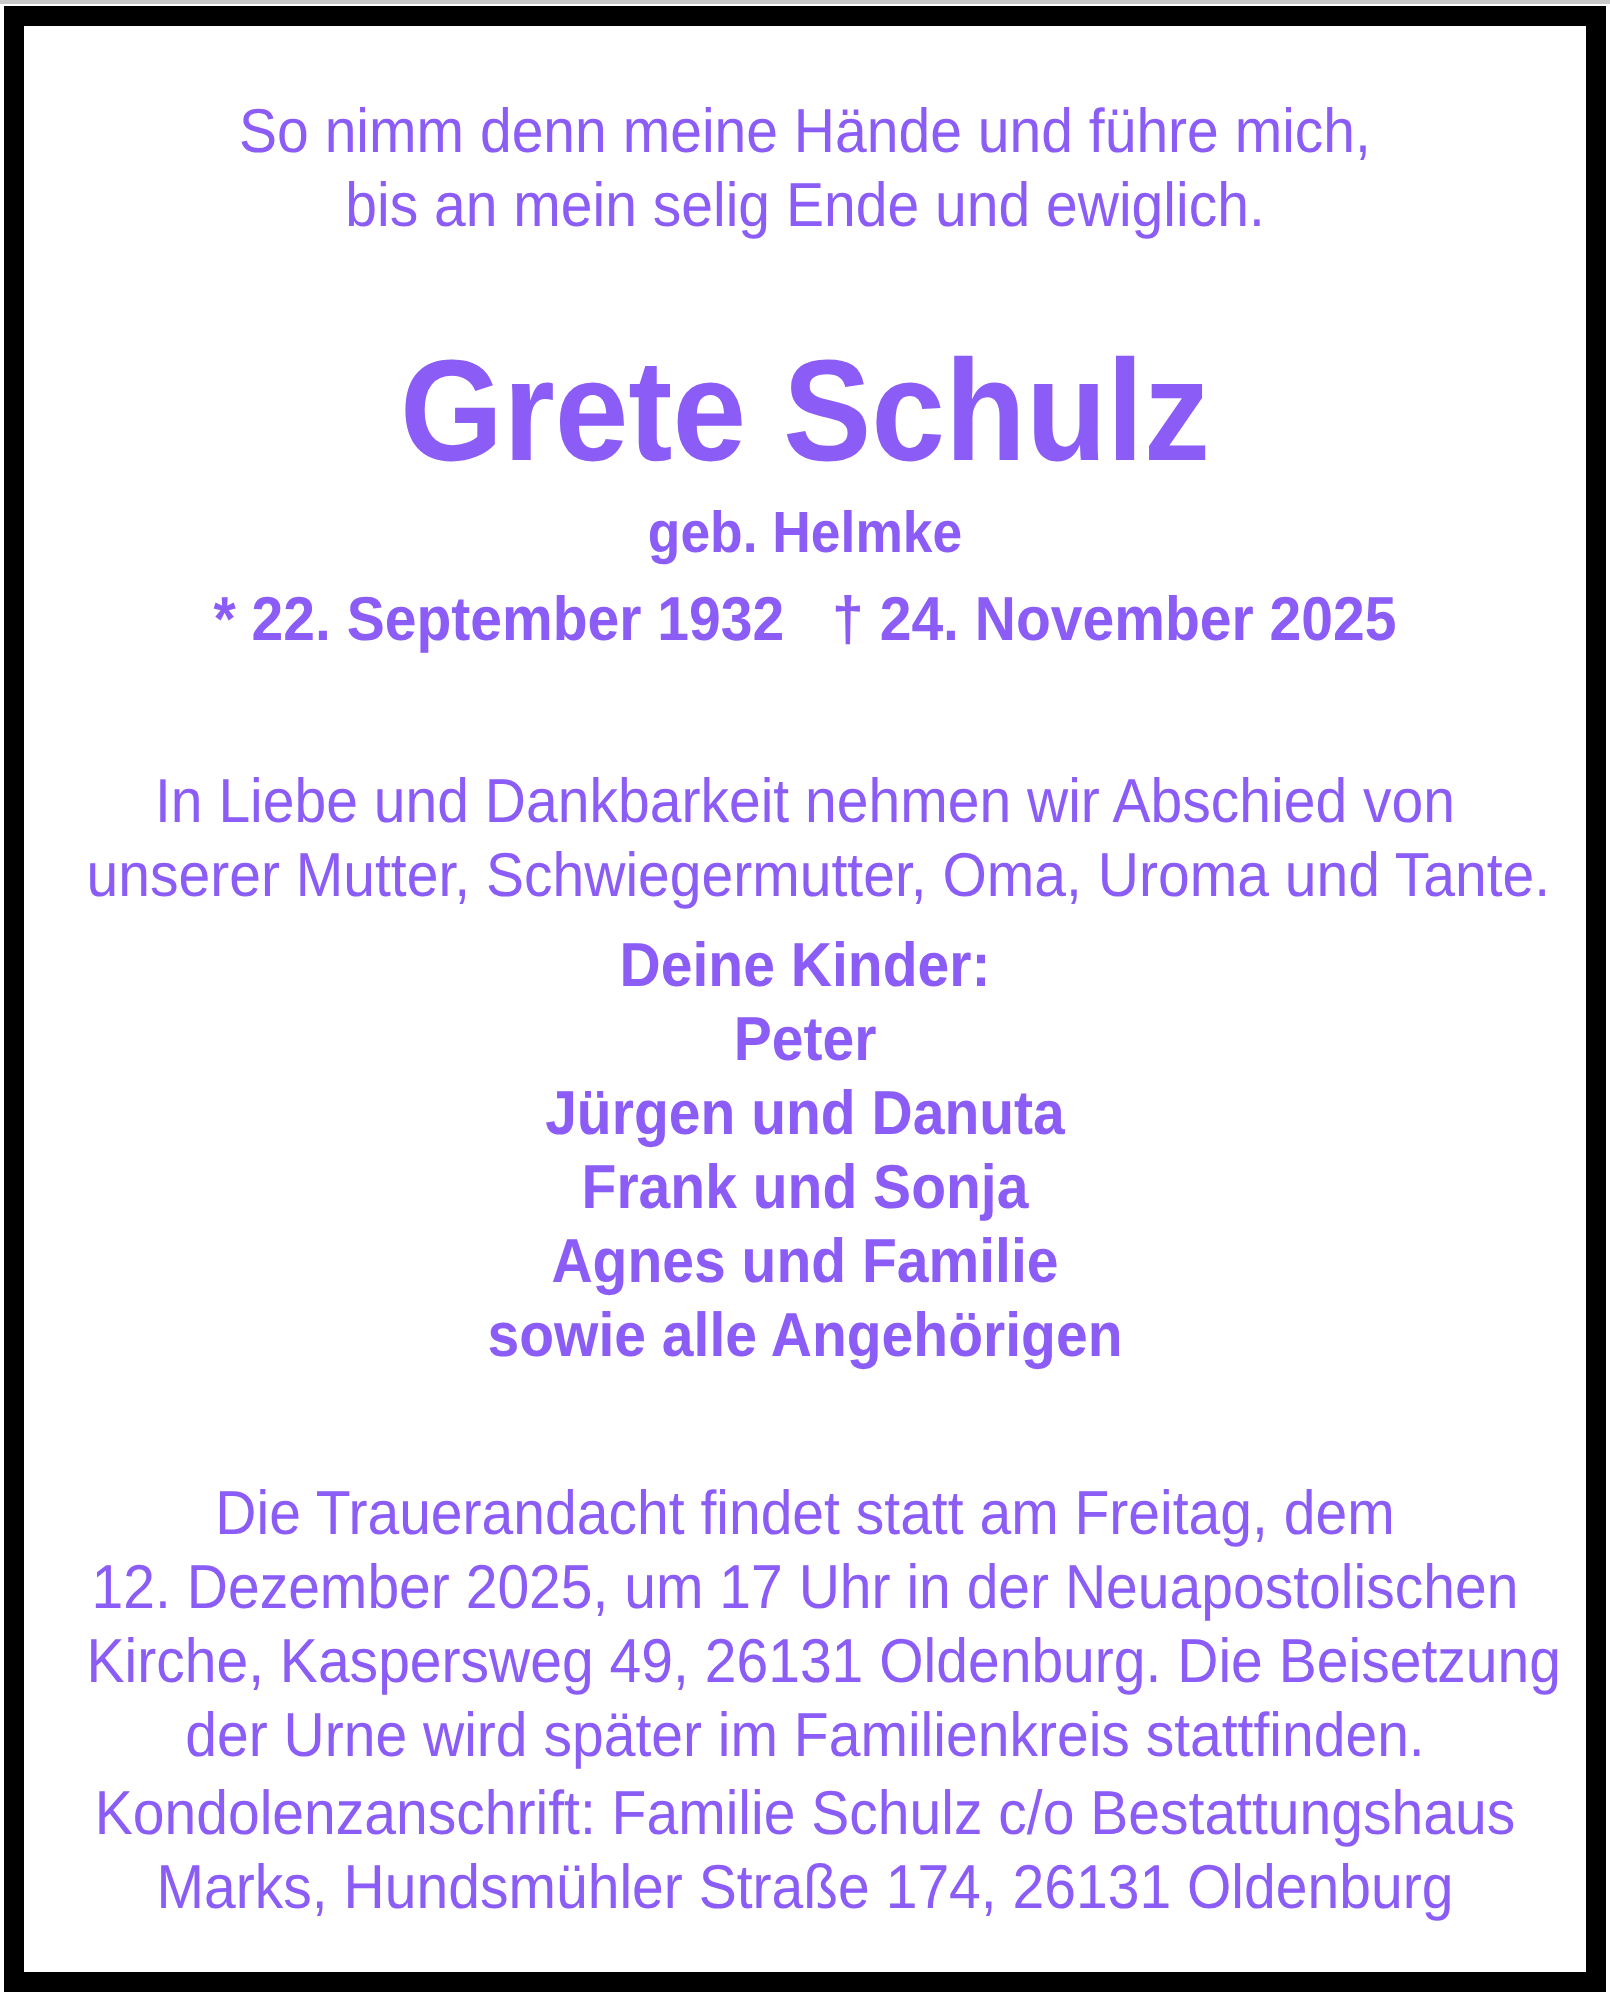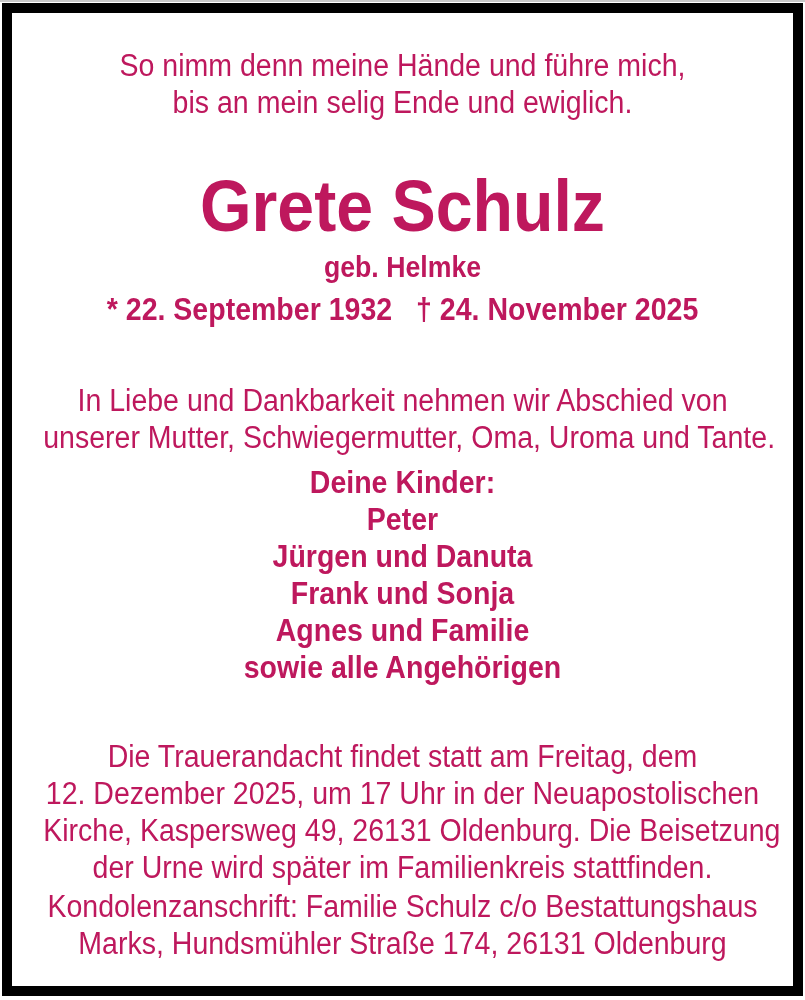--- a/index.html
+++ b/index.html
@@ -5,21 +5,21 @@
   html, body {
     margin: 0;
     padding: 0;
     background: #ffffff;
   }
   .page {
     position: relative;
     width: 805px;
     height: 1000px;
     background: #ffffff;
-    color: #be185d;
+    color: #8b5cf6;
     font-family: "Liberation Sans", sans-serif;
     overflow: hidden;
   }
   .scan-edge-top {
     position: absolute;
     top: 0; left: 0; right: 0;
     height: 2px;
     background: #c9c9c9;
   }
   .frame {

